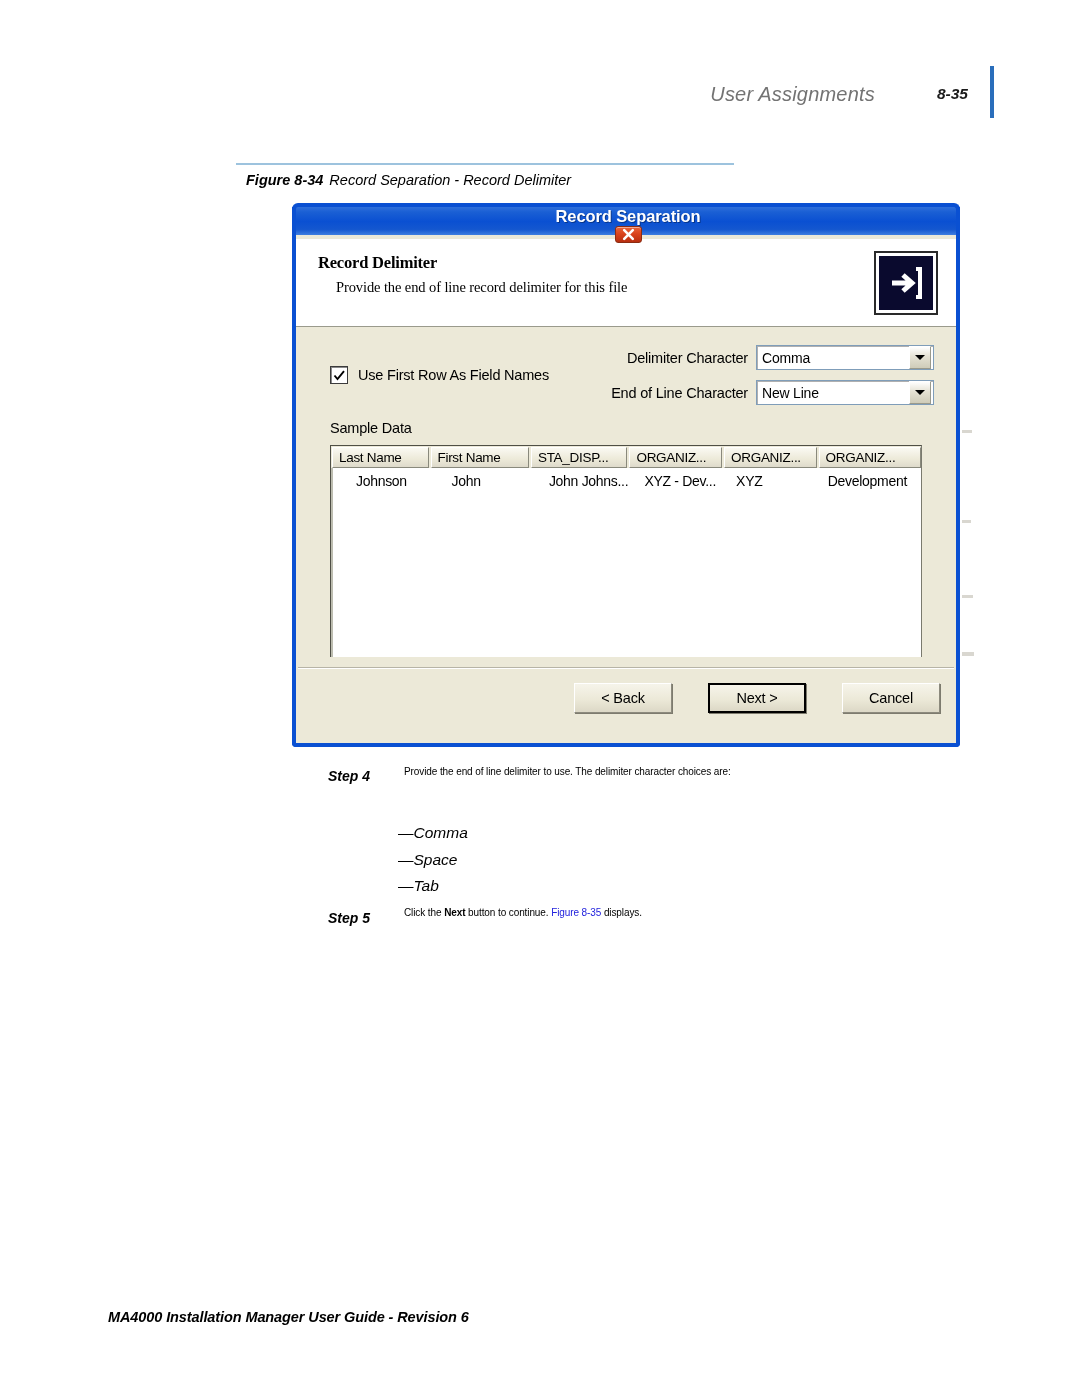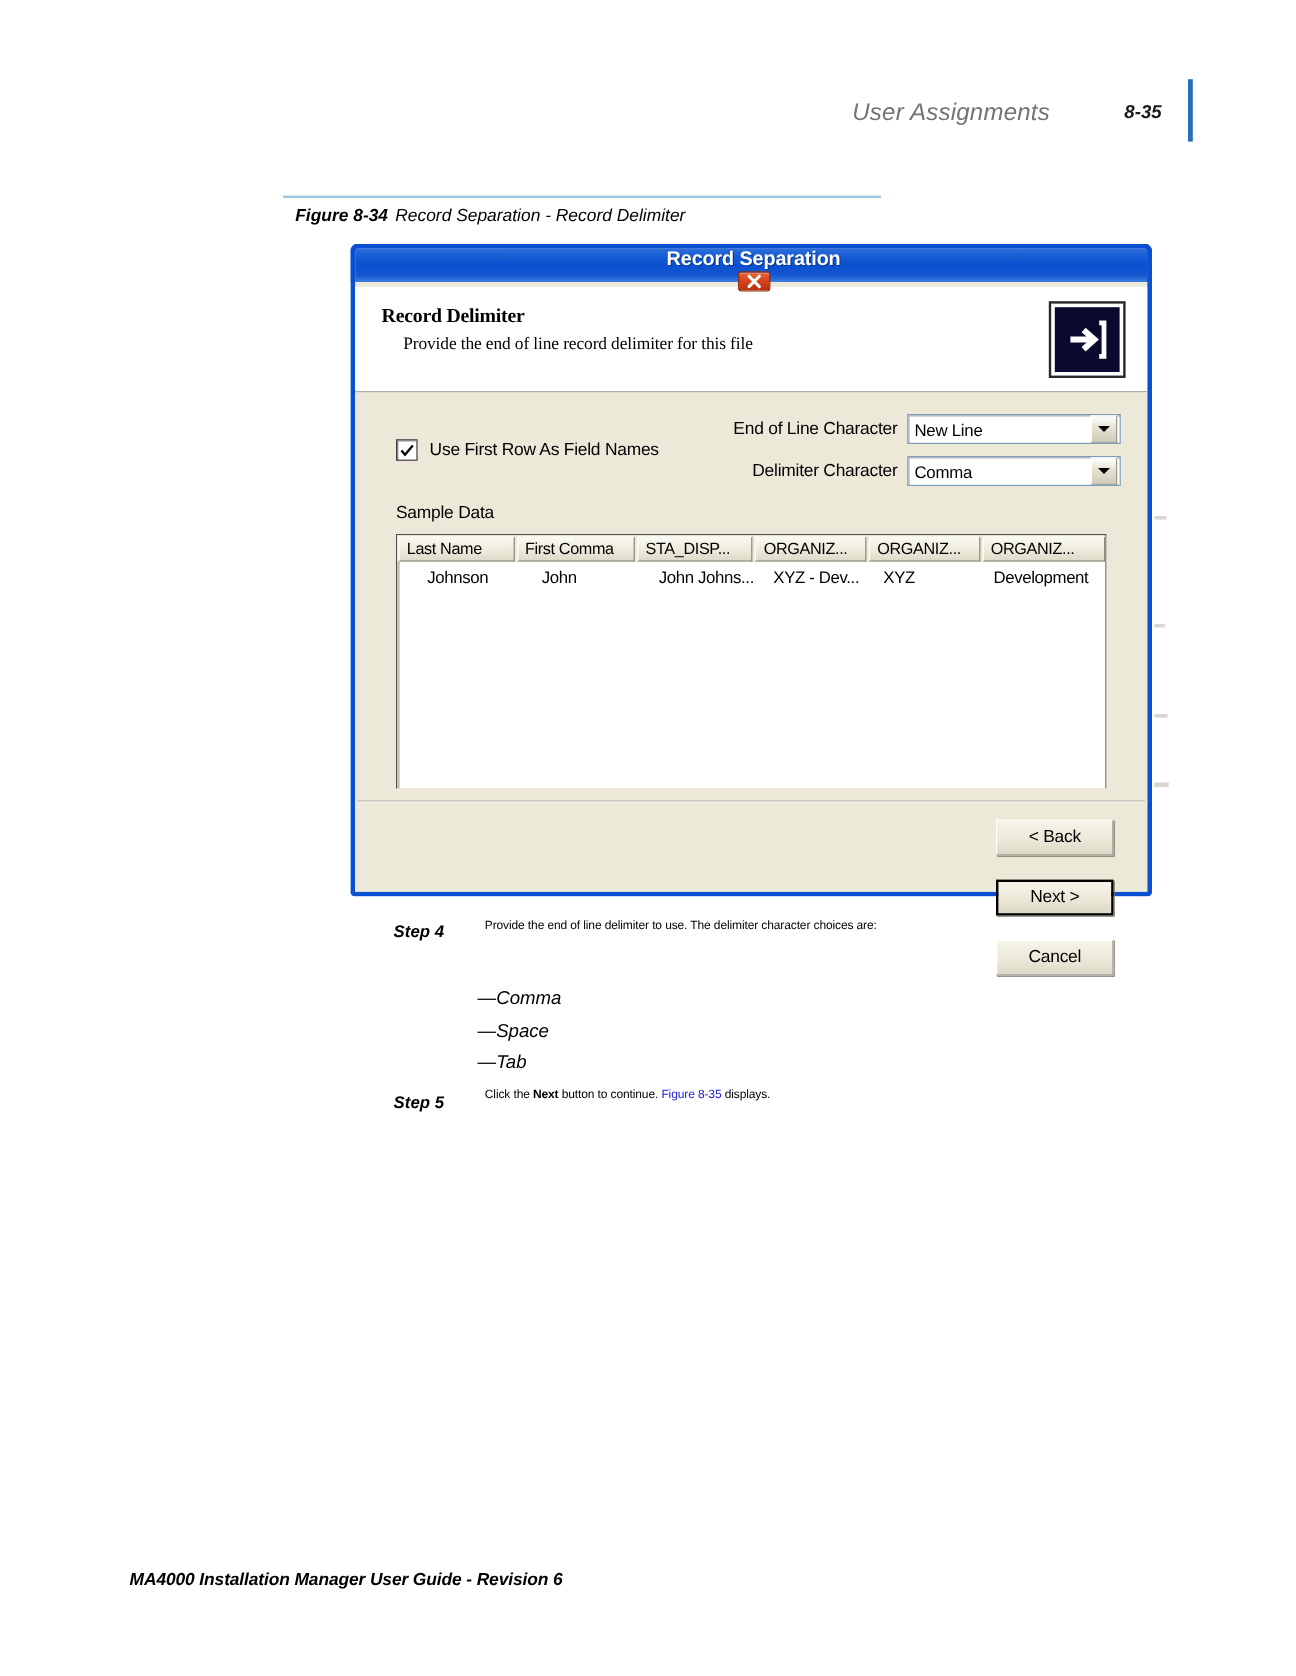--- a/index.html
+++ b/index.html
@@ -371,26 +371,25 @@
   }
   .footer-sep {
     position: absolute;
     left: 2px; right: 2px; top: 10px;
     height: 1px;
     background: #b7b4a6;
     border-bottom: 1px solid #ffffff;
   }
   .footer-buttons {
     position: absolute;
-    right: 28px;
+    right: 16px;
     top: 26px;
     display: flex;
     align-items: center;
-    gap: 20px;
-    flex-direction: column;
+    gap: 36px;
   }
   .btn {
     min-width: 98px;
     height: 30px;
     background: linear-gradient(180deg, #f6f4ea 0%, #ece9d8 55%, #dcd8c6 100%);
     border: 1px solid #8c8a7d;
     border-top-color: #ffffff;
     border-left-color: #ffffff;
     box-shadow: 1px 1px 0 #7d7b6e;
     font-size: 14.5px;
@@ -492,50 +491,50 @@
         <span class="checkbox">
           <svg width="13" height="13" viewBox="0 0 13 13" aria-hidden="true">
             <path d="M1.5 6.5 L4.5 10 L11 2.2" fill="none" stroke="#000000" stroke-width="1.9"></path>
           </svg>
         </span>
         <span class="cb-label">Use First Row As Field Names</span>
       </label>
 
       <div class="combo-group">
         <div class="combo-row">
+          <span class="combo-label">Delimiter Character</span>
+          <span class="combo">
+            <span class="combo-value">Comma</span>
+            <span class="combo-arrow">
+                <span class="tri-down"></span>
+              </span>
+          </span>
+        </div>
+        <div class="combo-row">
           <span class="combo-label">End of Line Character</span>
           <span class="combo">
             <span class="combo-value">New Line</span>
             <span class="combo-arrow">
                 <span class="tri-down"></span>
               </span>
           </span>
         </div>
-        <div class="combo-row">
-          <span class="combo-label">Delimiter Character</span>
-          <span class="combo">
-            <span class="combo-value">Comma</span>
-            <span class="combo-arrow">
-                <span class="tri-down"></span>
-              </span>
-          </span>
-        </div>
       </div>
     </div>
 
     <div class="sample-label-wrap">
       <span class="sample-label">Sample Data</span>
     </div>
 
     <div class="grid">
       <div class="grid-left-edge"></div>
 
       <div class="grid-head">
         <div class="grid-th" style="width:98px">Last Name</div>
-        <div class="grid-th" style="width:100px">First Comma</div>
+        <div class="grid-th" style="width:100px">First Name</div>
         <div class="grid-th" style="width:98px">STA_DISP...</div>
         <div class="grid-th" style="width:94px">ORGANIZ...</div>
         <div class="grid-th" style="width:94px">ORGANIZ...</div>
         <div class="grid-th" style="width:104px">ORGANIZ...</div>
       </div>
 
       <div class="grid-row">
         <div class="grid-td" style="width:98px">Johnson</div>
         <div class="grid-td" style="width:100px">John</div>
         <div class="grid-td" style="width:98px">John Johns...</div>

